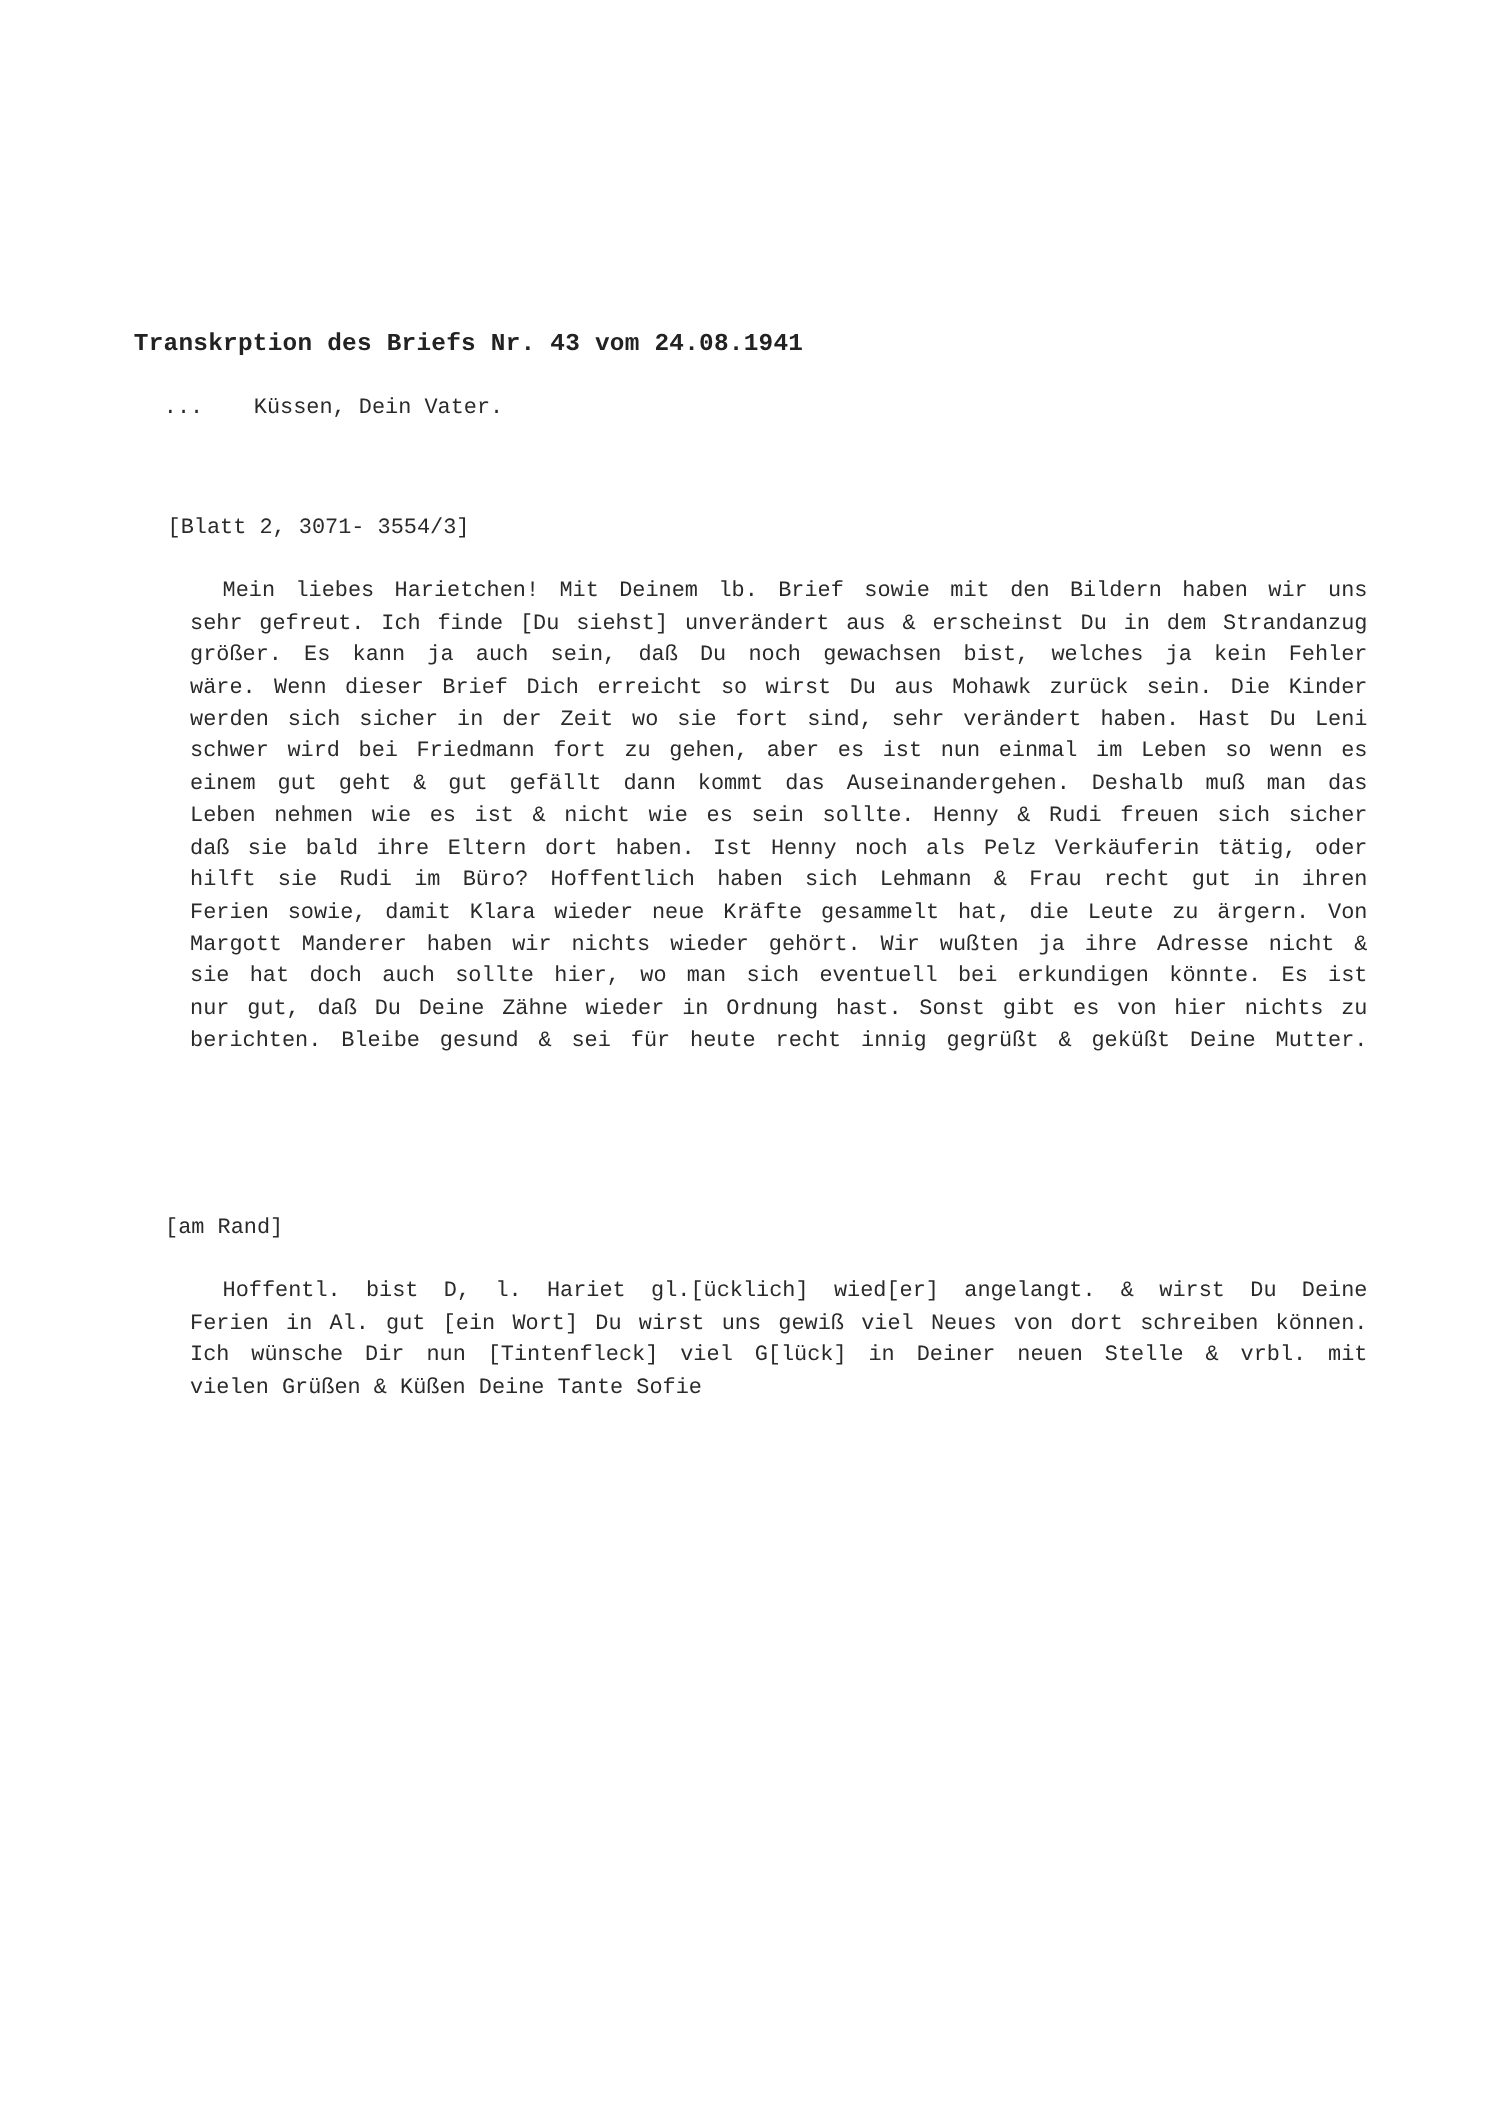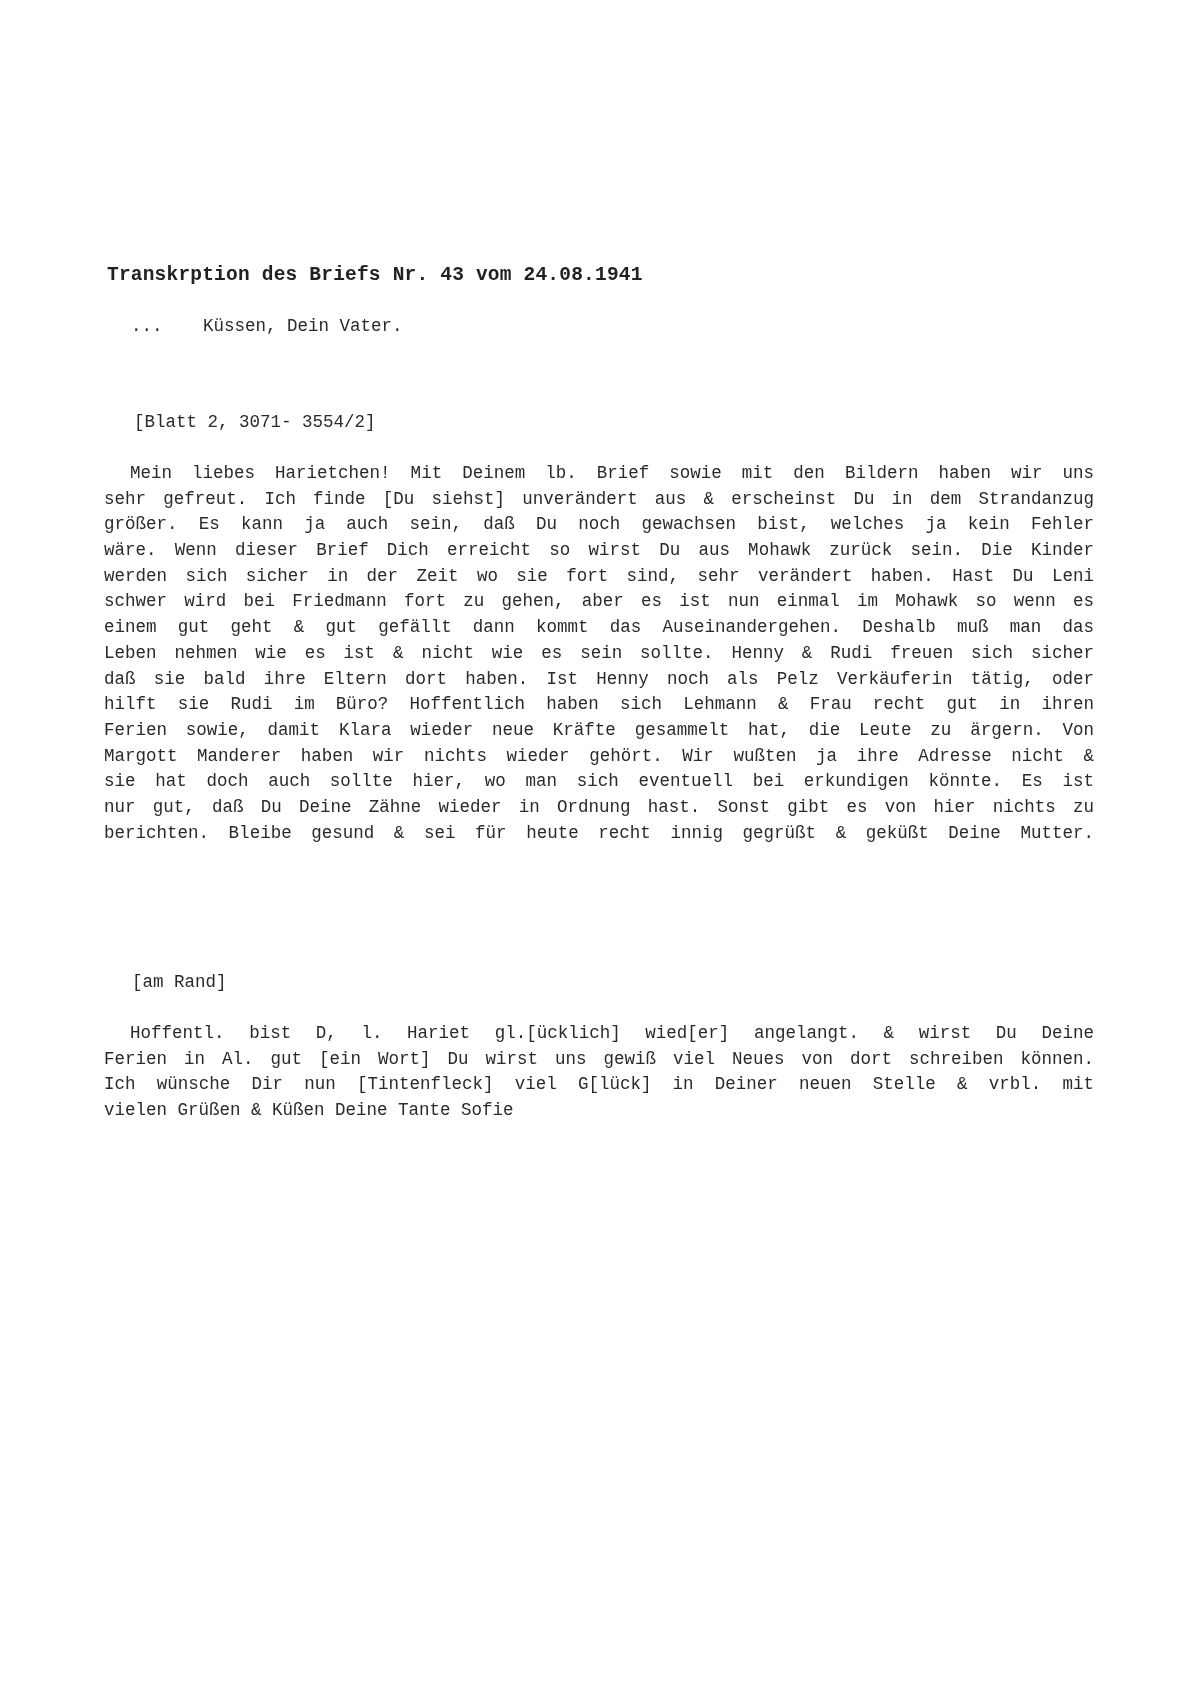--- a/index.html
+++ b/index.html
@@ -57,20 +57,21 @@
       width: 990px;
       font-size: 17.5px;
       line-height: 25.7px;
     }
     .para .line {
       display: block;
       text-align: justify;
       text-align-last: justify;
       white-space: nowrap;
       height: 25.7px;
+      margin-left: 48px;
     }
     .para .line.last {
       text-align-last: left;
     }
     .para .line.indent {
       padding-left: 26px;
     }
     .para-main { top: 461px; }
     .margin-label {
       position: absolute;
@@ -85,29 +86,29 @@
 <body>
 
 <div class="page">
 
   <div class="title">Transkrption des Briefs Nr. 43 vom 24.08.1941</div>
 
   <div class="closing">
     <span class="ellipsis">...</span><span>Küssen, Dein Vater.</span>
   </div>
 
-  <div class="blatt">[Blatt 2, 3071- 3554/2]</div>
+  <div class="blatt">[Blatt 2, 3071- 3554/3]</div>
 
   <div class="para para-main">
     <span class="line indent">Mein liebes Harietchen! Mit Deinem lb. Brief sowie mit den Bildern haben wir uns</span>
     <span class="line">sehr gefreut. Ich finde [Du siehst] unverändert aus &amp; erscheinst Du in dem Strandanzug</span>
     <span class="line">größer. Es kann ja auch sein, daß Du noch gewachsen bist, welches ja kein Fehler</span>
     <span class="line">wäre. Wenn dieser Brief Dich erreicht so wirst Du aus Mohawk zurück sein. Die Kinder</span>
     <span class="line">werden sich sicher in der Zeit wo sie fort sind, sehr verändert haben. Hast Du Leni</span>
-    <span class="line">schwer wird bei Friedmann fort zu gehen, aber es ist nun einmal im Mohawk so wenn es</span>
+    <span class="line">schwer wird bei Friedmann fort zu gehen, aber es ist nun einmal im Leben so wenn es</span>
     <span class="line">einem gut geht &amp; gut gefällt dann kommt das Auseinandergehen. Deshalb muß man das</span>
     <span class="line">Leben nehmen wie es ist &amp; nicht wie es sein sollte. Henny &amp; Rudi freuen sich sicher</span>
     <span class="line">daß sie bald ihre Eltern dort haben. Ist Henny noch als Pelz Verkäuferin tätig, oder</span>
     <span class="line">hilft sie Rudi im Büro? Hoffentlich haben sich Lehmann &amp; Frau recht gut in ihren</span>
     <span class="line">Ferien sowie, damit Klara wieder neue Kräfte gesammelt hat, die Leute zu ärgern. Von</span>
     <span class="line">Margott  Manderer haben wir nichts wieder gehört. Wir wußten ja ihre Adresse nicht &amp;</span>
     <span class="line">sie hat doch auch sollte hier, wo man sich eventuell bei erkundigen könnte. Es ist</span>
     <span class="line">nur gut, daß Du Deine Zähne wieder in Ordnung hast. Sonst gibt es von hier nichts zu</span>
     <span class="line">berichten. Bleibe gesund &amp; sei für heute recht innig gegrüßt &amp; geküßt Deine Mutter.</span>
   </div>

